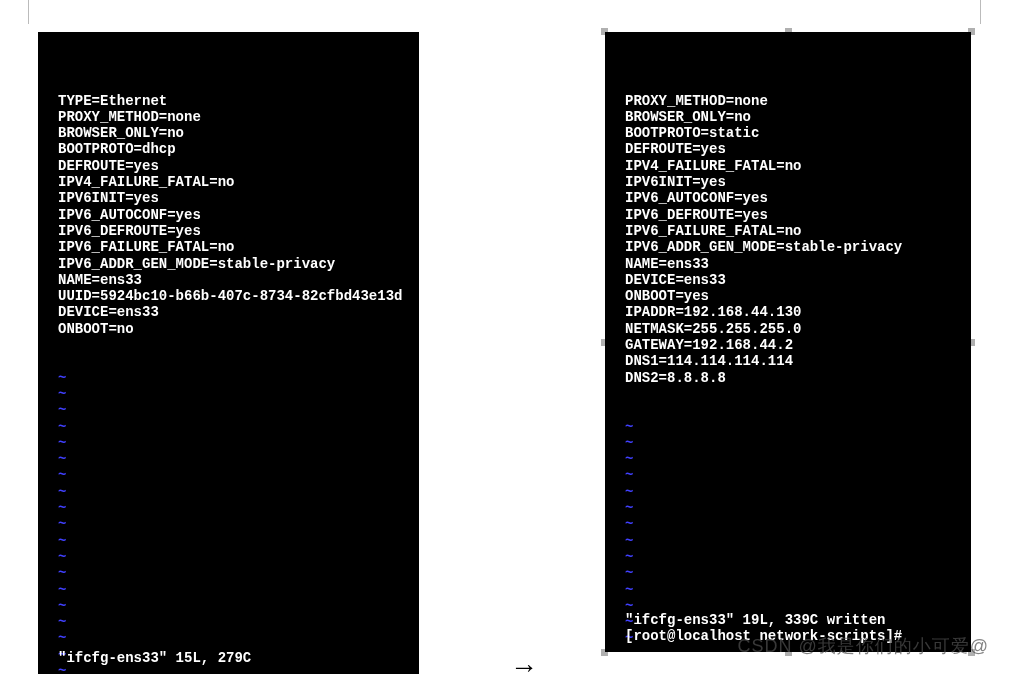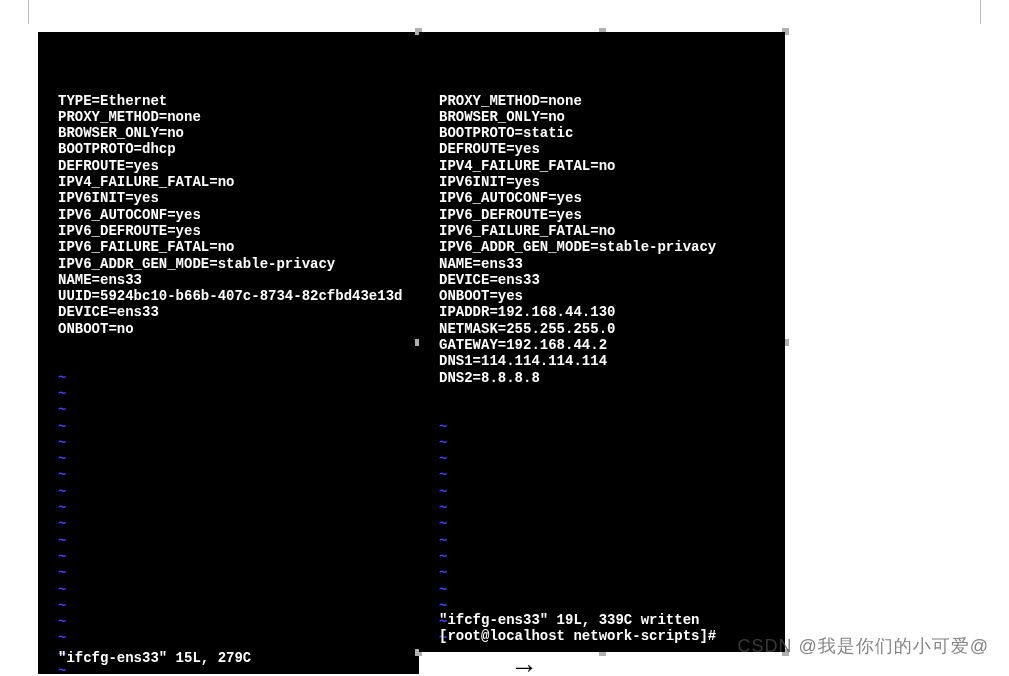--- a/index.html
+++ b/index.html
@@ -18,21 +18,21 @@
       border-left: 1px solid #bbb;
       border-right: 1px solid #bbb;
       height: 24px;
     }
     .content-area {
       position: absolute;
       left: 28px;
       top: 20px;
       width: 953px;
       display: flex;
-      justify-content: flex-start;
+      justify-content: space-between;
       align-items: flex-start;
       padding: 12px 10px 0 10px;
     }
     .term-wrapper {
       position: relative;
     }
     .terminal {
       background: #000000;
       color: #ffffff;
       font-family: "Courier New", monospace;

